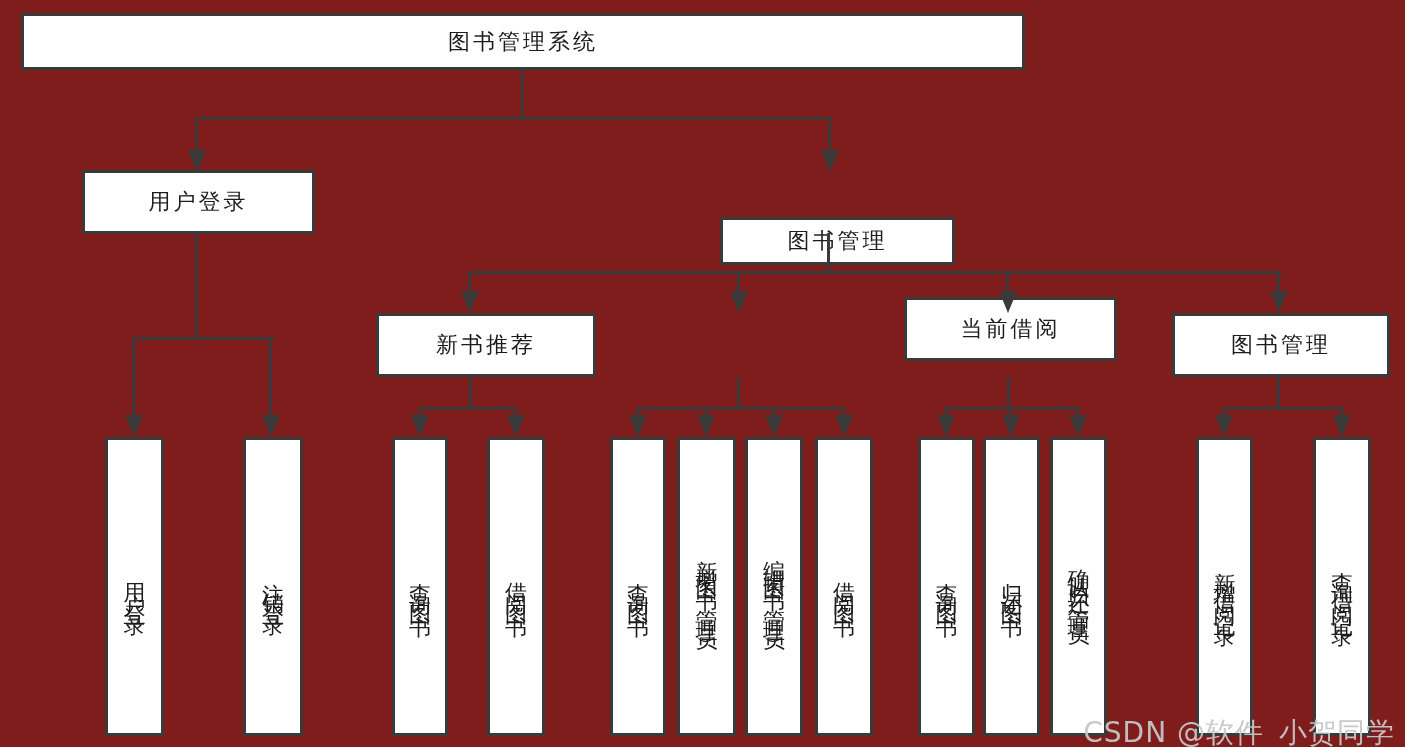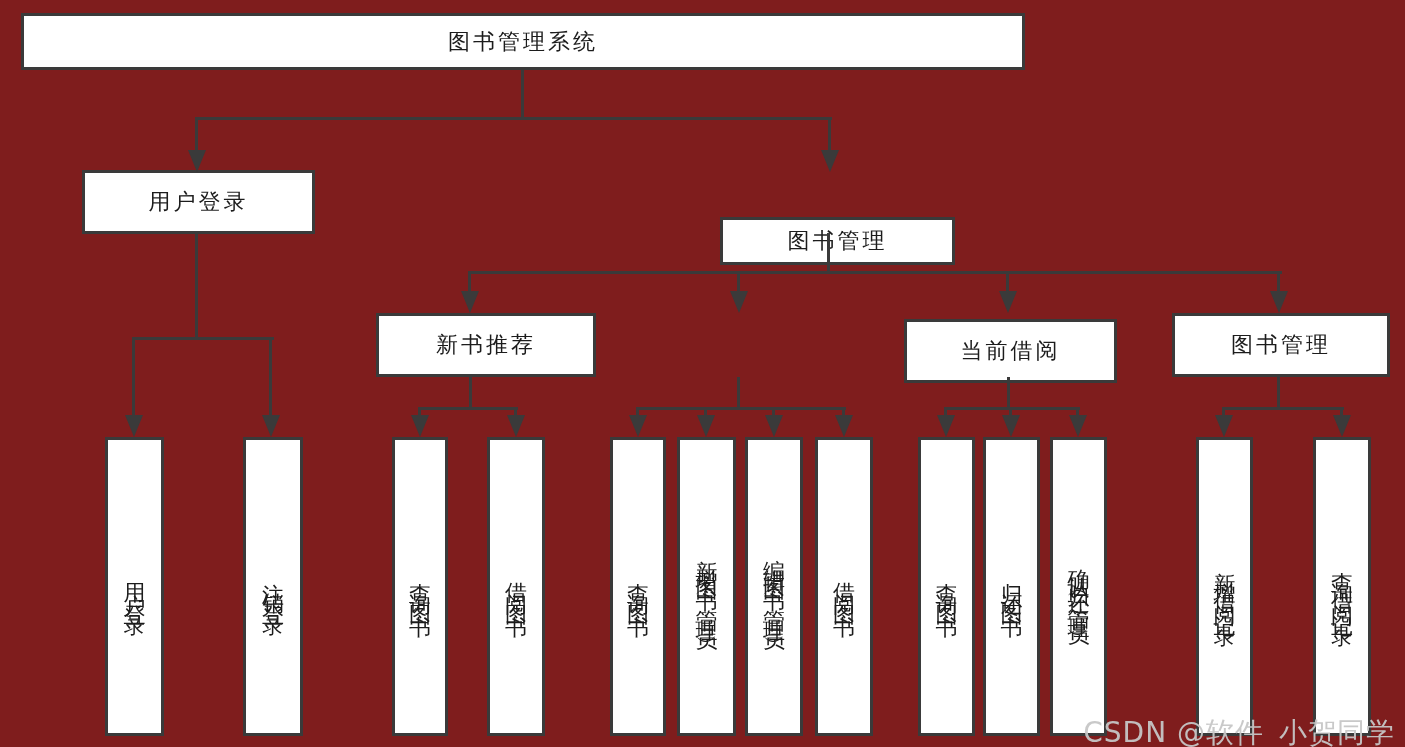--- a/index.html
+++ b/index.html
@@ -59,21 +59,21 @@
 <body>
 
 <div class="canvas">
 
   <div class="box" style="left:21px; top:13px; width:1004px; height:57px;">图书管理系统</div>
 
   <div class="box" style="left:82px; top:170px; width:233px; height:64px;">用户登录</div>
   <div class="box" style="left:720px; top:169px; width:235px; height:48px;margin-top:48px;">图书管理</div>
 
   <div class="box" style="left:376px; top:313px; width:220px; height:64px;">新书推荐</div>
-  <div class="box" style="left:904px; top:319px; width:213px; height:64px;">当前借阅</div>
+  <div class="box" style="left:904px; top:297px; width:213px; height:64px;">当前借阅</div>
   <div class="box" style="left:1172px; top:313px; width:218px; height:64px;">图书管理</div>
 
   <div class="box vbox" style="left:105px; top:437px; width:59px; height:299px;">用户登录</div>
   <div class="box vbox" style="left:243px; top:437px; width:60px; height:299px;">注销登录</div>
 
   <div class="box vbox" style="left:392px; top:437px; width:56px; height:299px;">查询图书</div>
   <div class="box vbox" style="left:487px; top:437px; width:58px; height:299px;">借阅图书</div>
 
   <div class="box vbox" style="left:610px; top:437px; width:56px; height:299px;">查询图书</div>
   <div class="box vbox" style="left:677px; top:437px; width:59px; height:299px; letter-spacing:10px;">新增图书（管理员）</div>

